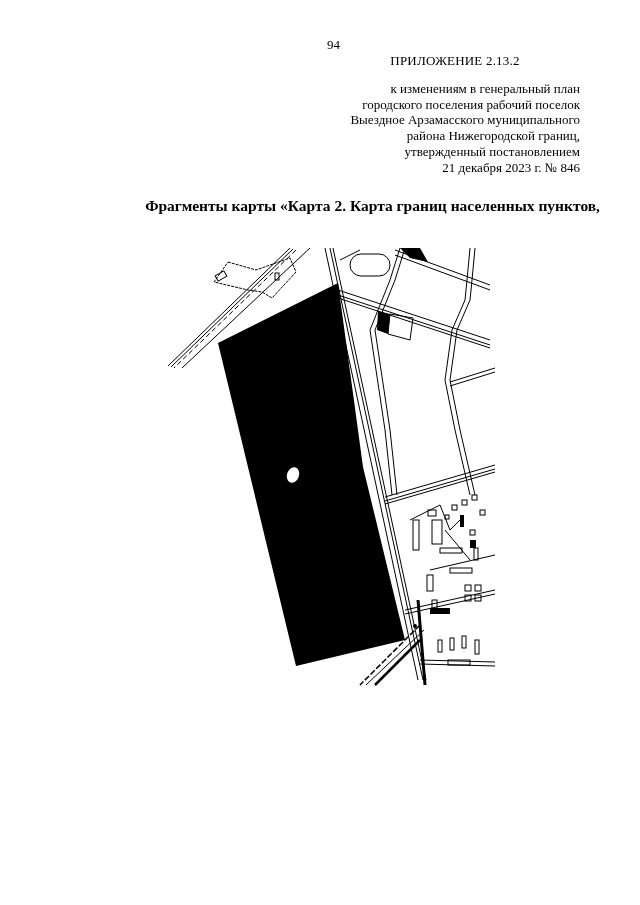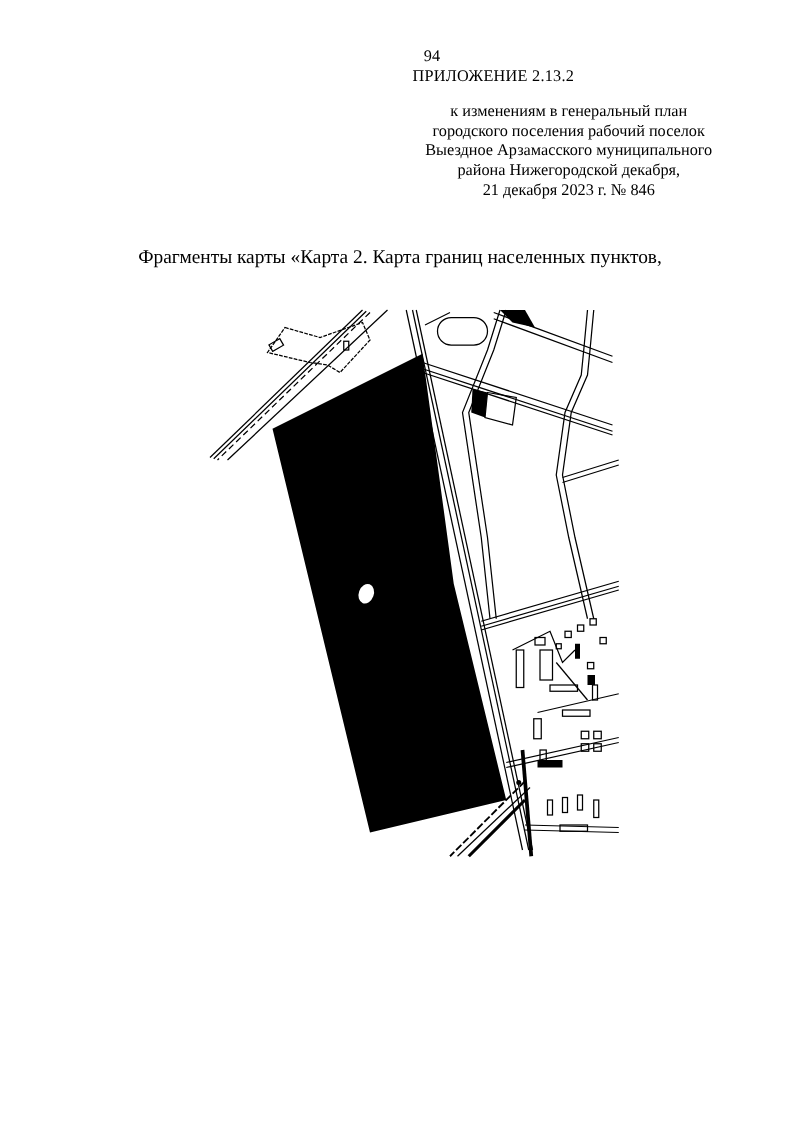--- a/index.html
+++ b/index.html
@@ -1,52 +1,53 @@
 <!DOCTYPE html>
 <html><head>
   <meta charset="utf-8">
   <style>
     html, body { margin: 0; padding: 0; background: #ffffff; }
     body {
       width: 640px; height: 905px; position: relative; overflow: hidden;
       font-family: "Liberation Serif", "DejaVu Serif", serif; color: #000;
     }
     .page-number {
-      position: absolute; left: 339px; top: 37px; font-size: 13px;
+      position: absolute; left: 327px; top: 37px; font-size: 13px;
     }
     .appendix-title {
       position: absolute; left: 330px; width: 250px; top: 53px;
-      text-align: left; font-size: 13px; letter-spacing: 0.2px;
+      text-align: center; font-size: 13px; letter-spacing: 0.2px;
     }
     .appendix-sub {
       position: absolute; left: 330px; width: 250px; top: 81px;
-      text-align: center; font-size: 13px; line-height: 15.7px;
+      text-align: right; font-size: 13px; line-height: 15.7px;
     }
     .appendix-sub div { white-space: nowrap; }
     .doc-heading {
       position: absolute; left: 40px; width: 560px; top: 197px;
-      text-align: center; font-size: 15.5px; font-weight: normal; line-height: 18px;
+      text-align: right; font-size: 15.5px; font-weight: bold; line-height: 18px;
     }
     .doc-heading div { white-space: nowrap; }
     .map {
       position: absolute; left: 160px; top: 245px; width: 340px; height: 445px;
     }
   </style>
 </head>
 <body>
 
 <div class="page-number">94</div>
 
 <div class="appendix-title">ПРИЛОЖЕНИЕ 2.13.2</div>
 
 <div class="appendix-sub">
   <div>к изменениям в генеральный план</div>
   <div>городского поселения рабочий поселок</div>
   <div>Выездное Арзамасского муниципального</div>
-  <div>района Нижегородской декабря,</div>
+  <div>района Нижегородской границ,</div>
+  <div>утвержденный постановлением</div>
   <div>21 декабря 2023 г. № 846</div>
 </div>
 
 <div class="doc-heading">
   <div>Фрагменты карты «Карта 2. Карта границ населенных пунктов,</div>
 </div>
 
 <div class="map">
   <svg width="340" height="445" viewBox="160 245 340 445" xmlns="http://www.w3.org/2000/svg">
 

